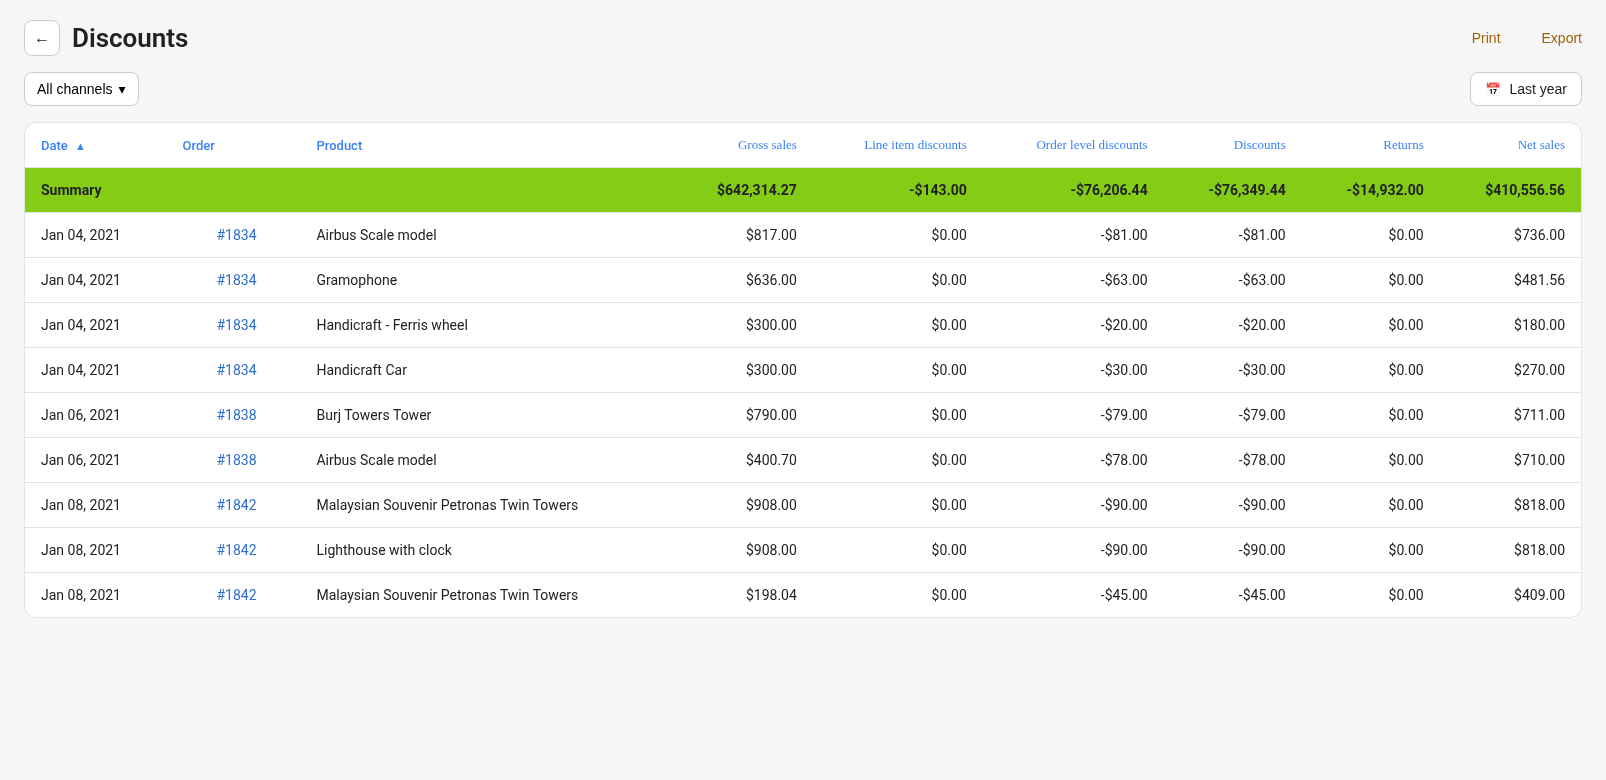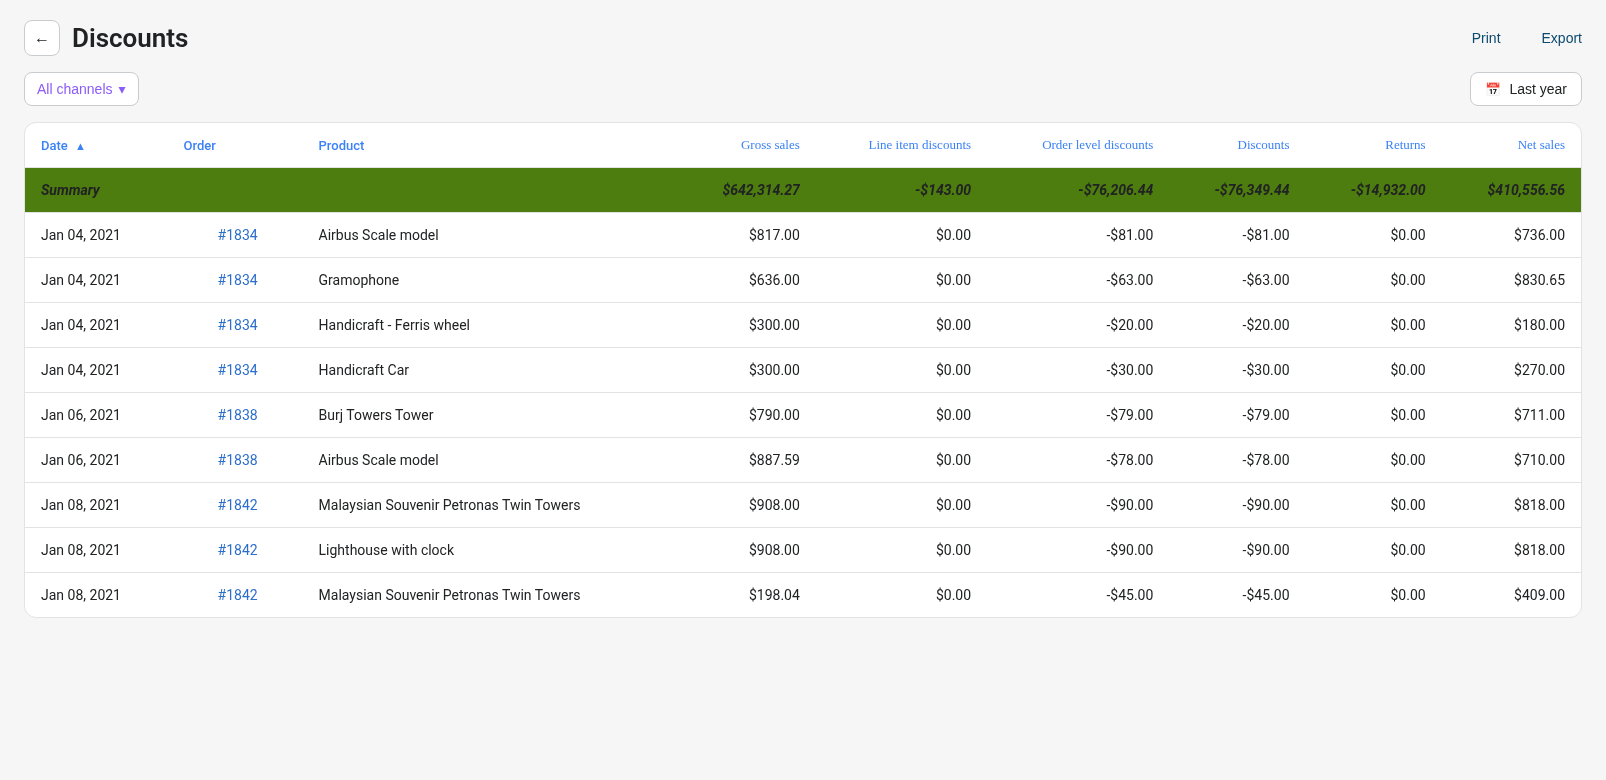--- a/index.html
+++ b/index.html
@@ -46,42 +46,42 @@
     }
     .top-bar-right {
       display: flex;
       align-items: center;
       gap: 16px;
     }
     .top-action-btn {
       background: none;
       border: none;
       font-size: 14px;
-      color: #0c4a6e;
+      color: #a16207;
       cursor: pointer;
       font-weight: 500;
       padding-left: 25px;
     }
     .filters-bar {
       display: flex;
       align-items: center;
       justify-content: space-between;
       margin-bottom: 16px;
     }
     .channel-btn {
       display: flex;
       align-items: center;
       gap: 6px;
       background: #fff;
       border: 1px solid #c9cccf;
       border-radius: 8px;
       padding: 8px 12px;
       font-size: 14px;
       cursor: pointer;
-      color: #8b5cf6;
+      color: #000000;
     }
     .date-range-btn {
       display: flex;
       align-items: center;
       gap: 8px;
       background: #fff;
       border: 1px solid #c9cccf;
       border-radius: 8px;
       padding: 8px 14px;
       font-size: 14px;
@@ -113,22 +113,21 @@
       text-align: right;
       font-family: Liberation Serif, serif;
     }
     tbody tr {
       border-bottom: 1px solid #e1e3e5;
     }
     tbody tr:last-child {
       border-bottom: none;
     }
     tbody tr.summary-row {
-      background: #4d7c0f;
-      font-style: italic;
+      background: #84cc16;
     }
     tbody tr.summary-row td {
       font-weight: 700;
       font-size: 14px;
     }
     tbody td {
       padding: 14px 16px;
       font-size: 14px;
       color: #202223;
       white-space: nowrap;
@@ -222,21 +221,21 @@
     </tr>
           <tr>
       <td>Jan 04, 2021</td>
       <td><a class="order-link">#1834</a></td>
       <td>Gramophone</td>
       <td class="numeric">$636.00</td>
       <td class="numeric">$0.00</td>
       <td class="numeric">-$63.00</td>
       <td class="numeric">-$63.00</td>
       <td class="numeric">$0.00</td>
-      <td class="numeric">$830.65</td>
+      <td class="numeric">$481.56</td>
     </tr>
           <tr>
       <td>Jan 04, 2021</td>
       <td><a class="order-link">#1834</a></td>
       <td>Handicraft - Ferris wheel</td>
       <td class="numeric">$300.00</td>
       <td class="numeric">$0.00</td>
       <td class="numeric">-$20.00</td>
       <td class="numeric">-$20.00</td>
       <td class="numeric">$0.00</td>
@@ -261,21 +260,21 @@
       <td class="numeric">$0.00</td>
       <td class="numeric">-$79.00</td>
       <td class="numeric">-$79.00</td>
       <td class="numeric">$0.00</td>
       <td class="numeric">$711.00</td>
     </tr>
           <tr>
       <td>Jan 06, 2021</td>
       <td><a class="order-link">#1838</a></td>
       <td>Airbus Scale model</td>
-      <td class="numeric">$887.59</td>
+      <td class="numeric">$400.70</td>
       <td class="numeric">$0.00</td>
       <td class="numeric">-$78.00</td>
       <td class="numeric">-$78.00</td>
       <td class="numeric">$0.00</td>
       <td class="numeric">$710.00</td>
     </tr>
           <tr>
       <td>Jan 08, 2021</td>
       <td><a class="order-link">#1842</a></td>
       <td>Malaysian Souvenir Petronas Twin Towers</td>

